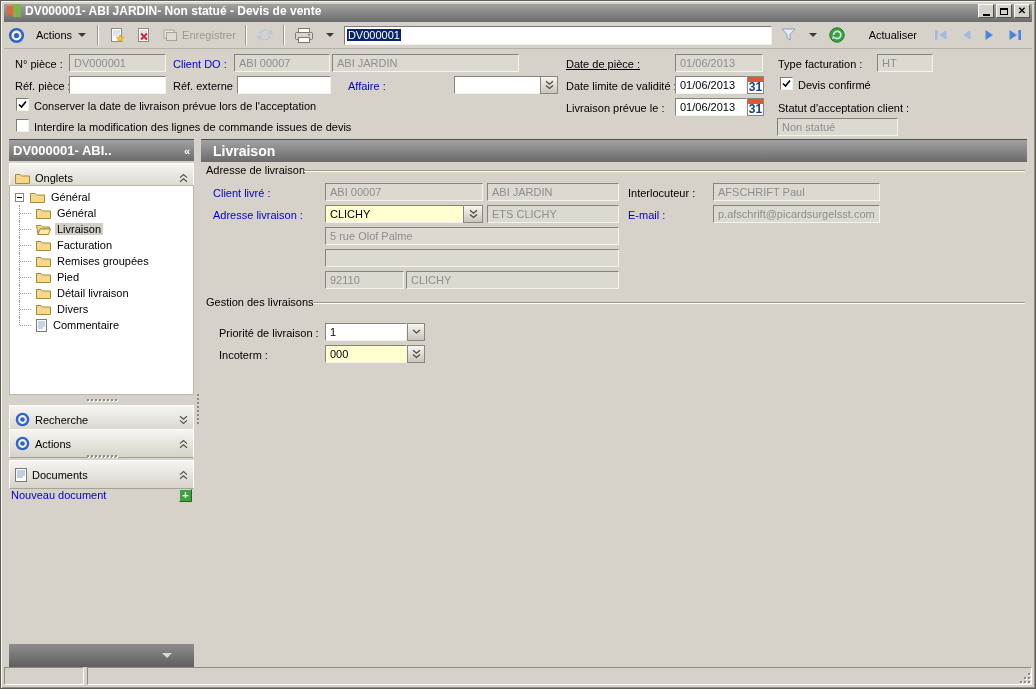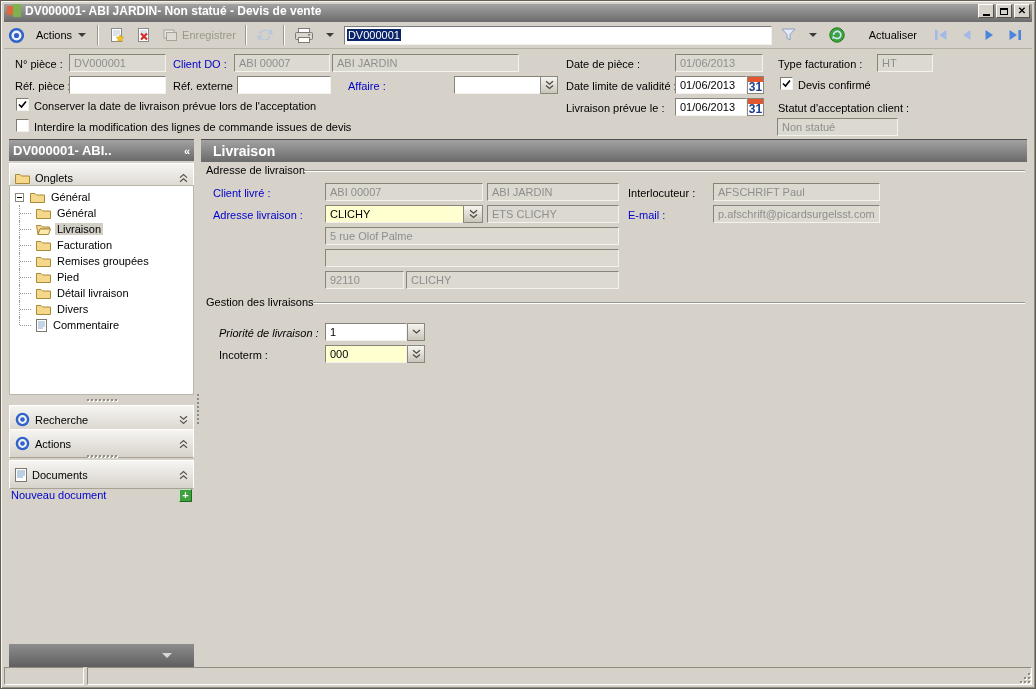--- a/index.html
+++ b/index.html
@@ -234,21 +234,21 @@
     <span class="lbl" style="left:172px; top:79px;">Réf. externe :</span>
     <span class="fld white" style="left:236px; top:75px; width:94px;"></span>
     <span class="lbl blue" style="left:347px; top:79px;">Affaire :</span>
     <span class="fld white" style="left:453px; top:75px; width:87px;"></span>
     <span class="cbtn" style="left:539px; top:75px;">
       <svg width="9" height="10" viewBox="0 0 9 10">
           <path d="M1 1.2l3.5 3L8 1.2M1 5.4l3.5 3L8 5.4" fill="none" stroke="#4a4a42" stroke-width="1.3"></path>
         </svg>
     </span>
 
-    <span class="lbl" style="left:565px; top:57px;">Date de pièce :</span>
+    <span class="lbl" style="left:565px; top:57px;text-decoration:underline;">Date de pièce :</span>
     <span class="fld" style="left:674px; top:53px; width:88px;">01/06/2013</span>
     <span class="lbl" style="left:777px; top:57px;">Type facturation :</span>
     <span class="fld" style="left:876px; top:53px; width:56px;">HT</span>
 
     <span class="lbl" style="left:565px; top:79px;">Date limite de validité :</span>
     <span class="fld white" style="left:674px; top:75px; width:72px;">01/06/2013</span>
     <span class="calbtn" style="left:746px; top:75px;">
         <span class="cal-top"></span>
         <span>31</span>
       </span>
@@ -440,21 +440,21 @@
     <span class="fld" style="left:512px; top:66px; width:167px;">p.afschrift@picardsurgelsst.com</span>
 
     <span class="fld" style="left:124px; top:88px; width:294px;">5 rue Olof Palme</span>
     <span class="fld" style="left:124px; top:110px; width:294px;"></span>
     <span class="fld" style="left:124px; top:132px; width:79px;">92110</span>
     <span class="fld" style="left:205px; top:132px; width:213px;">CLICHY</span>
 
     <span class="sect-lbl" style="left:5px; top:157px;">Gestion des livraisons</span>
     <span class="etch" style="left:112px; right:2px; top:163px;"></span>
 
-    <span class="lbl" style="left:18px; top:188px;font-style:italic;">Priorité de livraison :</span>
+    <span class="lbl" style="left:18px; top:188px;">Priorité de livraison :</span>
     <span class="fld white" style="left:124px; top:184px; width:82px;">1</span>
     <span class="cbtn" style="left:206px; top:184px;">
       <svg width="9" height="8" viewBox="0 0 9 8">
           <path d="M1 2l3.5 3L8 2" fill="none" stroke="#4a4a42" stroke-width="1.3"></path>
         </svg>
     </span>
     <span class="lbl" style="left:18px; top:210px;">Incoterm :</span>
     <span class="fld yellow" style="left:124px; top:206px; width:82px;">000</span>
     <span class="cbtn" style="left:206px; top:206px;">
       <svg width="9" height="10" viewBox="0 0 9 10">

